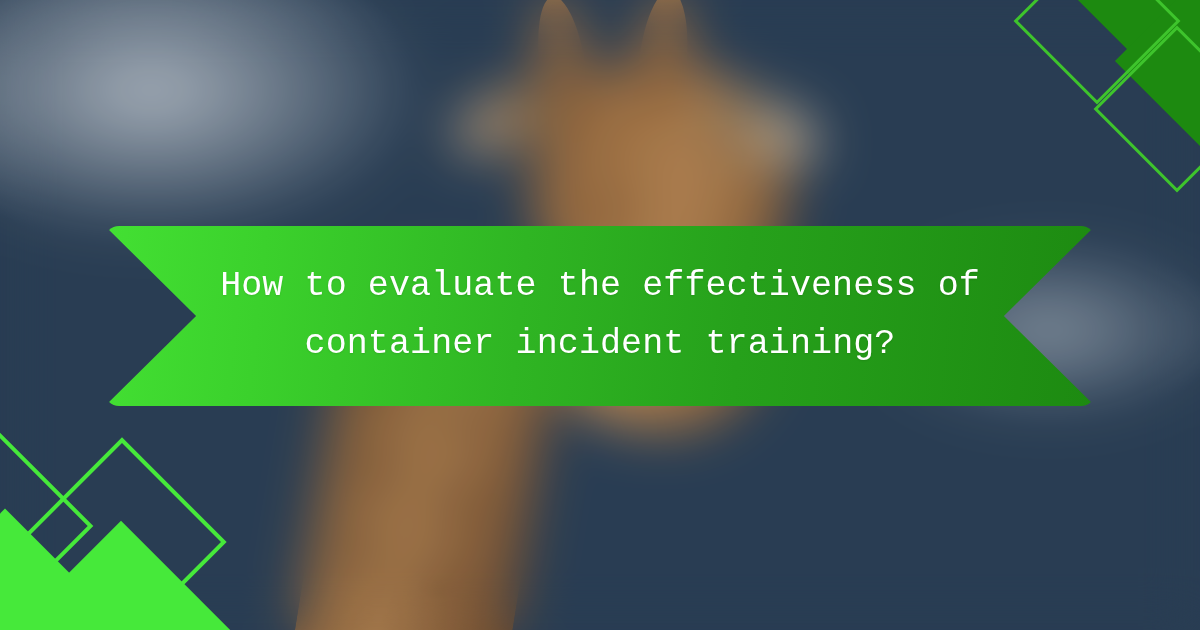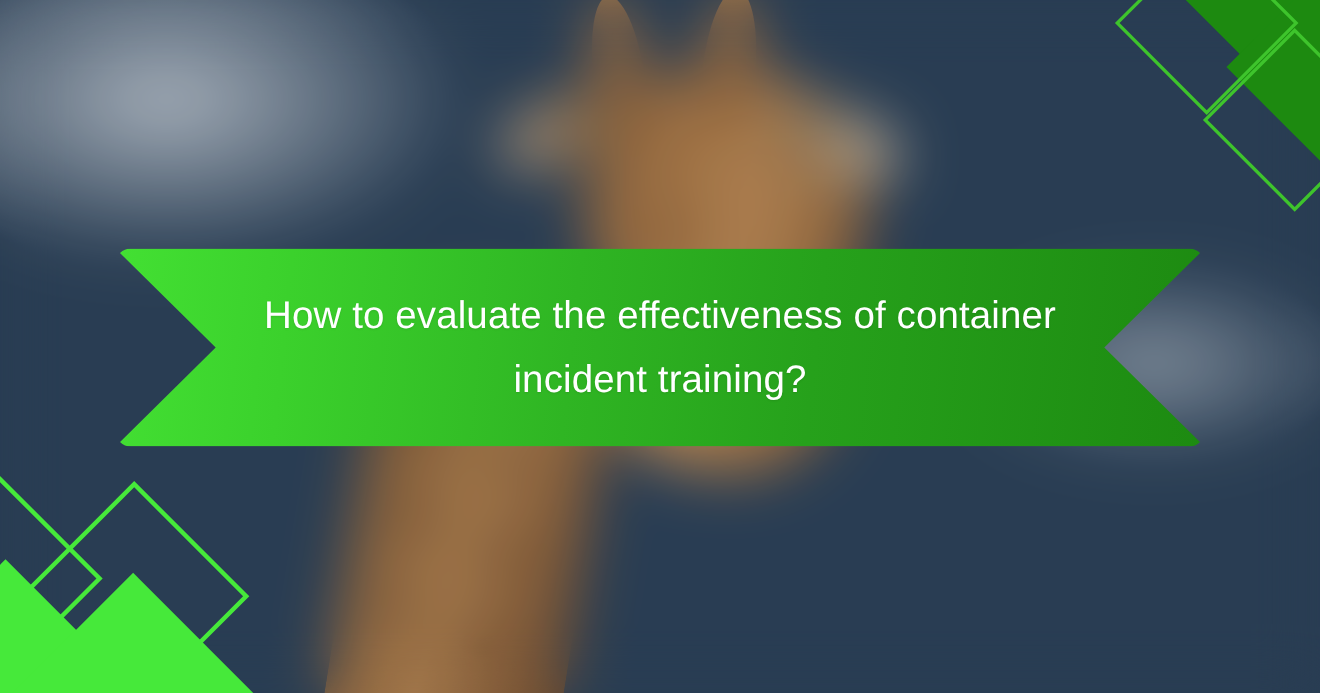--- a/index.html
+++ b/index.html
@@ -6,21 +6,21 @@
   html, body {
     margin: 0;
     padding: 0;
     background: #12202e;
   }
   #stage {
     position: relative;
     width: 1200px;
     height: 630px;
     overflow: hidden;
-    font-family: Liberation Sans, sans-serif;
+    font-family: Liberation Mono, monospace;
     background: #2c4056;
   }
 
   
   .bg-photo {
     position: absolute;
     inset: -60px;
     overflow: hidden;
   }
   .sky {

